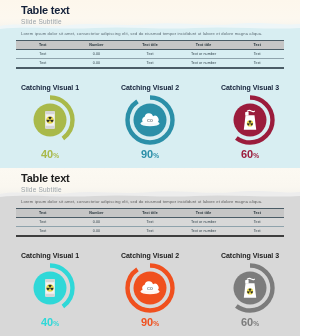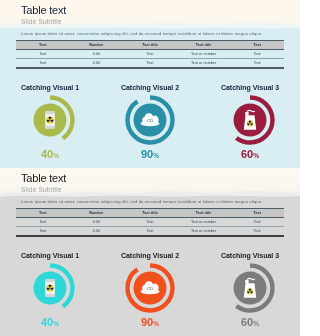--- a/index.html
+++ b/index.html
@@ -24,21 +24,21 @@
   .hdr-bg{
     position:absolute;left:0;top:0;width:300px;height:30px;
   }
   .slide-a .hdr-bg{background:linear-gradient(180deg,#fdf7ec 0%,#fdf8ef 62%,#f4f3ee 100%);}
   .slide-b .hdr-bg{background:linear-gradient(180deg,#fcf9f2 0%,#faf7f0 62%,#f2f1ec 100%);}
   .hdr-wave{
     position:absolute;left:0;bottom:-1px;width:300px;height:12px;
   }
   .hdr-title{
     position:absolute;left:21px;top:4px;
-    font-size:11px;font-weight:normal;letter-spacing:-0.2px;
+    font-size:11px;font-weight:bold;letter-spacing:-0.2px;
     color:#14213a;
   }
   .slide-b .hdr-title{color:#202020;}
   .hdr-sub{
     position:absolute;left:21px;top:18px;
     font-size:6.5px;color:#9aa3aa;letter-spacing:0.2px;
   }
 
   
   .lorem{

